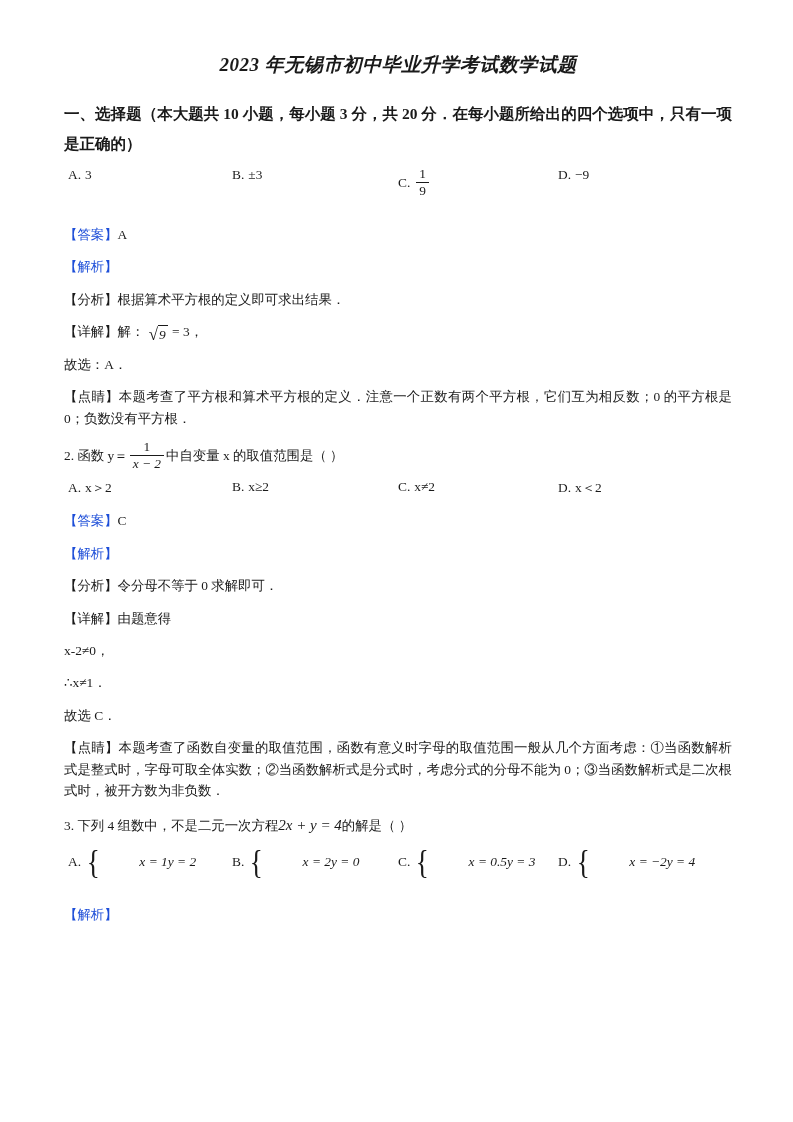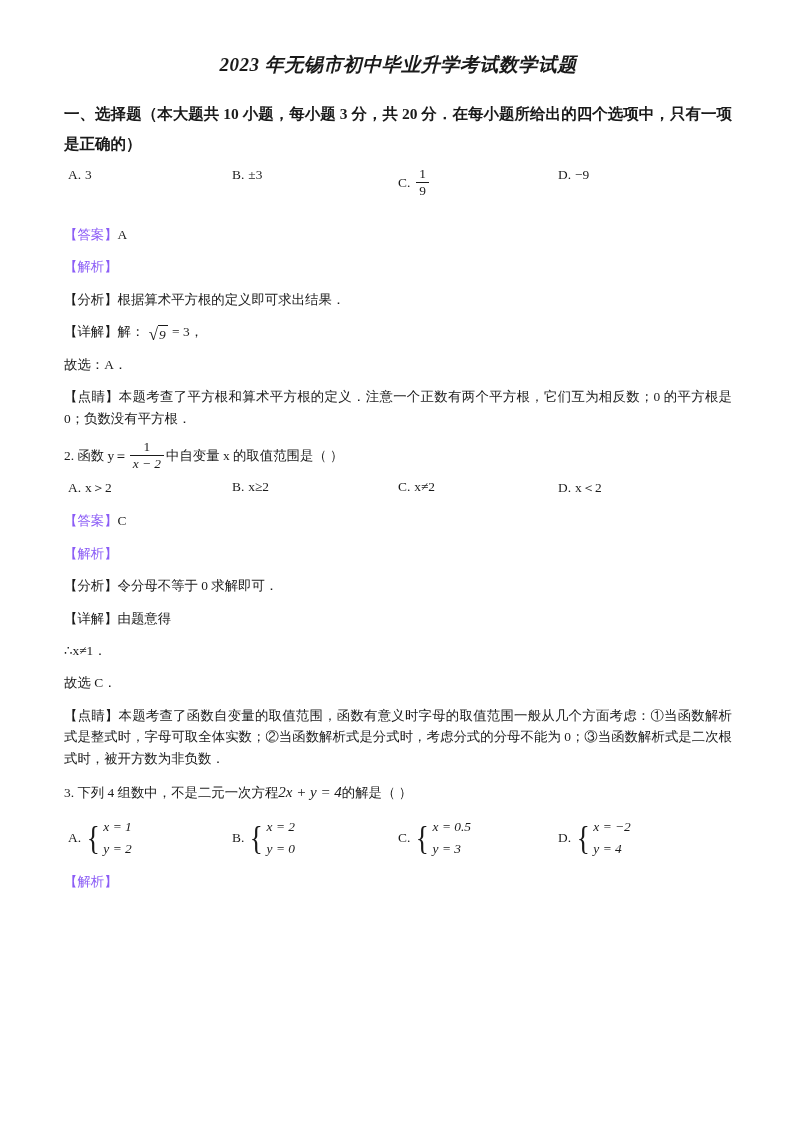--- a/index.html
+++ b/index.html
@@ -62,21 +62,21 @@
     line-height: 1.6;
     margin: 0 0 10px 0;
   }
   .q-stem.with-frac {
     margin: 6px 0 8px 0;
     display: flex;
     align-items: center;
     flex-wrap: wrap;
   }
 
-  .blue { color: #8b5cf6; margin-top: 17px; }
+  .blue { color: #1d4ed8; margin-top: 17px; }
 
   
   .options {
     position: relative;
     font-size: 13.4px;
     margin: 0 0 11px 0;
     height: 20px;
   }
   .options.tall { height: 46px; }
   .opt {
@@ -146,24 +146,25 @@
     font-size: 34px;
     line-height: 0.78;
     font-weight: 300;
     margin-right: 2px;
     font-family: "Liberation Serif", "DejaVu Serif", serif;
     transform: scaleX(0.8);
     display: inline-block;
   }
   .system .eqs {
     display: inline-flex;
-    flex-direction: column;
+    flex-direction: row;
     justify-content: space-between;
     font-size: 13.4px;
     line-height: 1.62;
+    margin-left: 36px;
   }
   .system .eqs span { white-space: nowrap; }
 </style>
 </head>
 <body>
 
 <div class="page">
   <div class="content">
 
     <h1 class="doc-title">2023 年无锡市初中毕业升学考试数学试题</h1>
@@ -258,20 +259,21 @@
     </p>
 
     <p class="line">
       <span>【分析】</span><span>令分母不等于 0 求解即可．</span>
     </p>
 
     <p class="line">
       <span>【详解】</span><span>由题意得</span>
     </p>
 
+    <p class="line">x-2≠0，</p>
 
     <p class="line">∴x≠1．</p>
 
     <p class="line">故选 C．</p>
 
     <p class="line">
       <span>【点睛】</span><span>本题考查了函数自变量的取值范围，函数有意义时字母的取值范围一般从几个方面考虑：①当函数解析式是整式时，字母可取全体实数；②当函数解析式是分式时，考虑分式的分母不能为 0；③当函数解析式是二次根式时，被开方数为非负数．</span>
     </p>
 
     <p class="q-stem">

